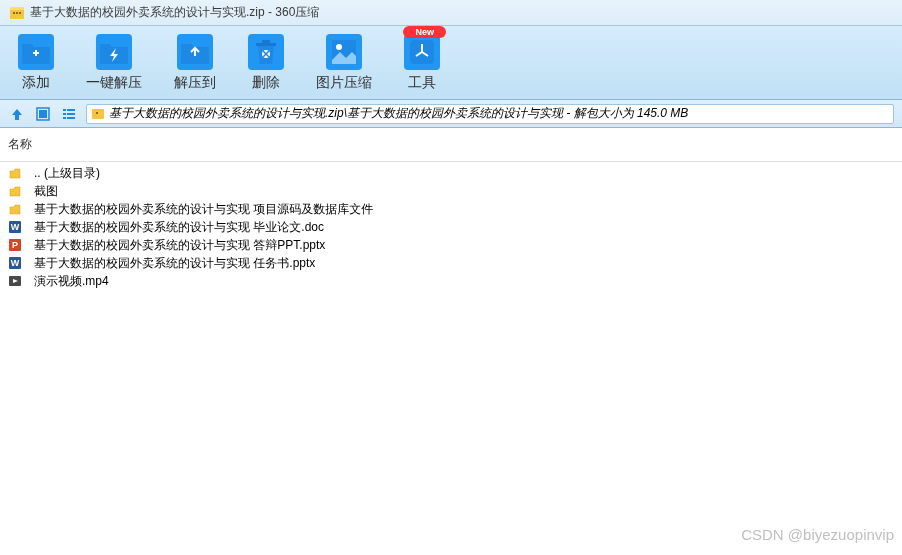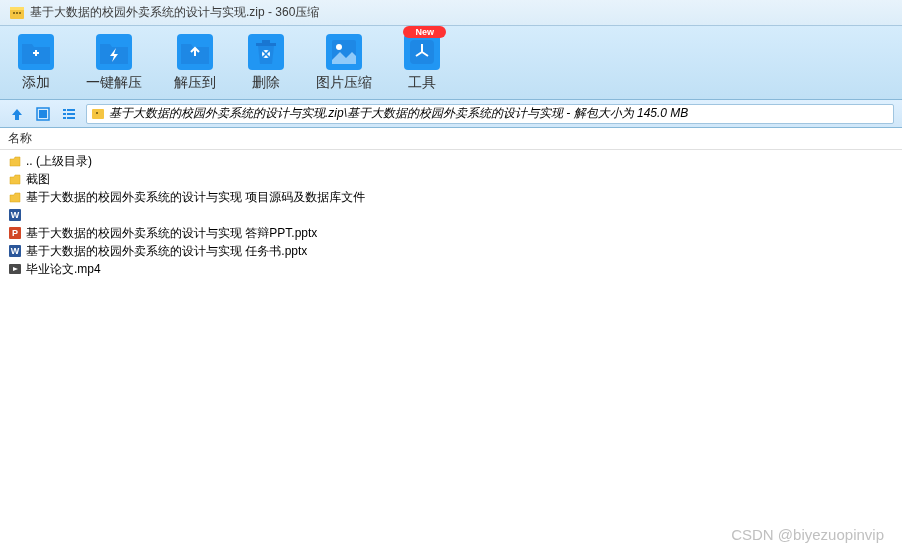--- a/index.html
+++ b/index.html
@@ -96,53 +96,53 @@
       padding: 0 4px;
       border-radius: 2px;
       font-style: italic;
     }
     .path-box-icon {
       width: 14px;
       height: 14px;
       margin-right: 4px;
     }
     .header-row {
-      height: 22px;
+      height: 34px;
       background: #ffffff;
       border-bottom: 1px solid #e0e0e0;
       display: flex;
       align-items: center;
       padding: 0 8px;
       color: #333;
     }
     .file-list {
       background: #ffffff;
       padding: 2px 4px;
     }
     .file-row {
       height: 18px;
       display: flex;
       align-items: center;
       padding: 0 4px;
       cursor: pointer;
-      gap: 4px;
+      gap: 12px;
     }
     .file-icon {
       width: 14px;
       height: 14px;
       display: inline-flex;
       align-items: center;
       justify-content: center;
       flex-shrink: 0;
     }
     .file-name { color: #000; }
     .watermark {
       position: absolute;
       bottom: 12px;
-      right: 18px;
+      right: 8px;
       color: #c0c0c0;
       font-size: 15px;
       font-family: Arial, sans-serif;
     }
     .icon-add { background: #2196f3; }
     .icon-extract { background: #2196f3; }
     .icon-oneclick { background: #2196f3; }
     .icon-delete { background: #2196f3; }
     .icon-imgcompress { background: #2196f3; }
     .icon-tools { background: #2196f3; }
@@ -288,20 +288,21 @@
       </span>
       <span class="file-name">基于大数据的校园外卖系统的设计与实现 项目源码及数据库文件</span>
     </div>
     <div class="file-row">
       <span class="file-icon">
         <svg width="14" height="14" viewBox="0 0 14 14">
           <rect x="1" y="1" width="12" height="12" rx="1" fill="#2b579a"></rect>
           <text x="7" y="10" font-size="9" fill="#fff" text-anchor="middle" font-weight="bold">W</text>
         </svg>
       </span>
+      <span class="file-name">基于大数据的校园外卖系统的设计与实现 毕业论文.doc</span>
     </div>
     <div class="file-row">
       <span class="file-icon">
         <svg width="14" height="14" viewBox="0 0 14 14">
           <rect x="1" y="1" width="12" height="12" rx="1" fill="#d24726"></rect>
           <text x="7" y="10" font-size="9" fill="#fff" text-anchor="middle" font-weight="bold">P</text>
         </svg>
       </span>
       <span class="file-name">基于大数据的校园外卖系统的设计与实现 答辩PPT.pptx</span>
     </div>
@@ -314,17 +315,17 @@
       </span>
       <span class="file-name">基于大数据的校园外卖系统的设计与实现 任务书.pptx</span>
     </div>
     <div class="file-row">
       <span class="file-icon">
         <svg width="14" height="14" viewBox="0 0 14 14">
           <rect x="1" y="2" width="12" height="10" rx="1" fill="#4a4a4a"></rect>
           <path d="M5 5 L10 7 L5 9 Z" fill="#fff"></path>
         </svg>
       </span>
-      <span class="file-name">毕业论文.mp4</span>
+      <span class="file-name">演示视频.mp4</span>
     </div>
   </div>
 
 <div class="watermark">CSDN @biyezuopinvip</div>
 
 </body></html>

